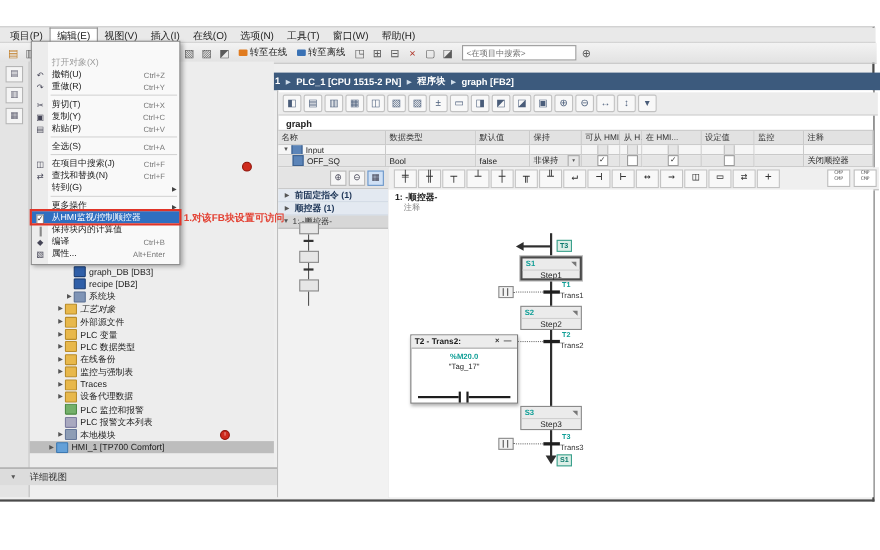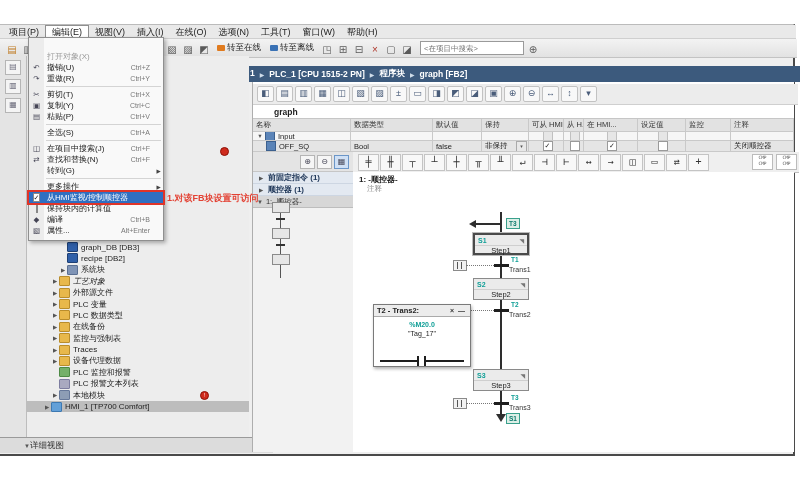--- a/index.html
+++ b/index.html
@@ -36,27 +36,27 @@
   .ti-sysfolder{background:#7f94b6;border:1px solid #5a6f92}
   .ti-folder{background:#e8b84b;border:1px solid #b98d2c}
   .ti-info{background:#8aa8c8;border:1px solid #5f80a6}
   .ti-alarm{background:#74b06a;border:1px solid #4d8a45}
   .ti-text{background:#a9a9c0;border:1px solid #7d7da0}
   .ti-module{background:#8d9db5;border:1px solid #66789a}
   .ti-hmi{background:#63a0d8;border:1px solid #3d79b2}
   .badge{margin-left:auto;margin-right:40px;width:7px;height:7px;border-radius:50%;background:#cf2b1d;border:1px solid #8e1107;color:#fff;font-size:5px;line-height:7px;text-align:center;flex:none}
   .reddot{position:absolute;width:7px;height:7px;border-radius:50%;background:#cf2b1d;border:1px solid #8e1107}
   
-  #details{position:absolute;left:0;top:412px;width:249px;height:15px;background:#dcdcdc;border-top:1px solid #9a9a9a;display:flex;align-items:center;gap:0;padding-left:24px;font-size:8.5px;color:#333}
+  #details{position:absolute;left:0;top:400px;width:249px;height:15px;background:#dcdcdc;border-top:1px solid #9a9a9a;display:flex;align-items:center;gap:12px;padding-left:9px;font-size:8.5px;color:#333}
   .dcaret{font-size:6px;color:#555}
   
   #editor{position:absolute;left:252px;top:57px;width:541px;height:370px;background:#fff;border-left:1px solid #aeaeae}
   #edtbar{position:absolute;left:0;top:2px;width:541px;height:20px;background:#ececec;border-bottom:1px solid #cfcfcf;display:flex;align-items:center;gap:2px;padding-left:4px}
   .eico{width:15px;height:14px;border:1px solid #c2c2c2;background:#f8f8f8;text-align:center;line-height:13px;font-size:9px;color:#4a5d7a;border-radius:2px}
-  #blockname{position:absolute;left:21px;top:25px;font-size:8.5px;color:#222;font-weight:bold}
+  #blockname{position:absolute;left:7px;top:25px;font-size:8.5px;color:#222;font-weight:bold}
   
   #iface{position:absolute;left:0;top:36px;width:541px;border-top:1px solid #c6c6c6}
   .irow{display:flex}
   .icell{border-right:1px solid #c9c9c9;border-bottom:1px solid #c9c9c9;font-size:7.5px;color:#222;display:flex;align-items:center;padding-left:3px;overflow:hidden;white-space:nowrap;box-sizing:border-box}
   .ihead .icell{background:#e2e2e2;color:#333;height:13px}
   .ibody1 .icell{height:9px;background:#f6f6f6}
   .ibody2 .icell{height:11px;background:#e5e5e5}
   .cbx{width:8px;height:8px;border:1px solid #9a9a9a;background:#fff;font-size:7px;line-height:7px;text-align:center;color:#2a2a2a;margin:0 auto}
   .cbx.dim{background:#e6e6e6;border-color:#c0c0c0}
   .ret-dd{margin-left:auto;width:9px;height:9px;border:1px solid #aaa;background:#e8e8e8;font-size:5px;line-height:8px;text-align:center;color:#555;margin-right:1px}
@@ -99,21 +99,21 @@
   
   #popup{position:absolute;left:20px;top:132px;width:96px;height:61px;background:#fff;border:1px solid #7a7a7a;box-shadow:1px 2px 3px rgba(0,0,0,.3)}
   #popup-title{height:11px;background:#ececec;border-bottom:1px solid #aaa;display:flex;align-items:center;padding:0 3px;font-size:7.5px;font-weight:bold;color:#222}
   .pctl{margin-left:auto;font-size:7px;color:#333;padding:0 2px}
   .pctl+.pctl{margin-left:0}
   .rung{position:absolute;background:#1e1e1e}
   #paddr{position:absolute;left:0;top:16px;width:96px;text-align:center;font-size:7px;color:#0e9e96;font-weight:bold}
   #ptag{position:absolute;left:0;top:25px;width:96px;text-align:center;font-size:7px;color:#222}
   
   #menu{position:absolute;left:28px;top:12px;width:134px;background:linear-gradient(to right,#ececec 15px,#f9f9f9 15px);border:1px solid #8f8f8f;box-shadow:2px 2px 4px rgba(0,0,0,.3);padding-top:13px;padding-bottom:4px;z-index:50}
-  .mrow{height:11px;display:flex;align-items:center;font-size:8px;color:#222}
+  .mrow{height:11px;display:flex;align-items:flex-end;font-size:8px;color:#222}
   .mrow.dis{color:#9a9a9a}
   .mrow.hi{background:#2f6fc1;color:#fff}
   .mrow.hi .msc,.mrow.hi .subar{color:#fff}
   .mrow.redbox{outline:2px solid #e03428;outline-offset:0}
   .mico{width:15px;flex:none;text-align:center;font-size:7.5px;color:#445}
   .mcb{width:8px;height:8px;border:1px solid #888;background:#fff;margin:0 auto;font-size:7px;line-height:7px;text-align:center;color:#222}
   .mlab{flex:1;padding-left:3px;white-space:nowrap;overflow:hidden}
   .msc{color:#777;font-size:7px;padding-right:4px}
   .subar{width:9px;font-size:5.5px;color:#444;text-align:center}
   .msep{height:5px;position:relative}

